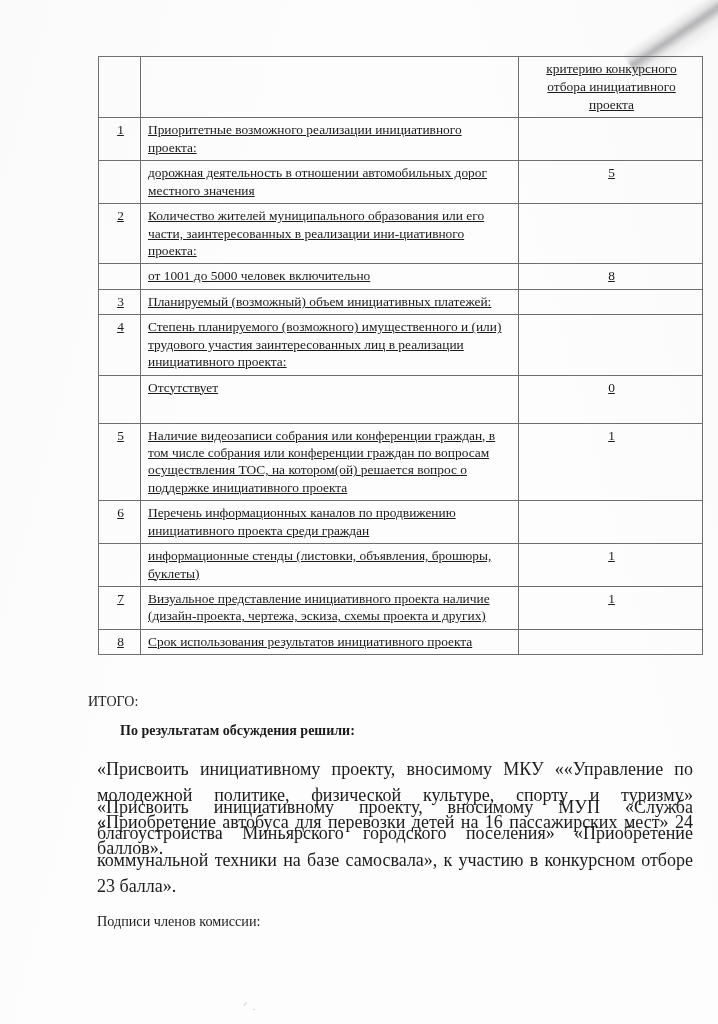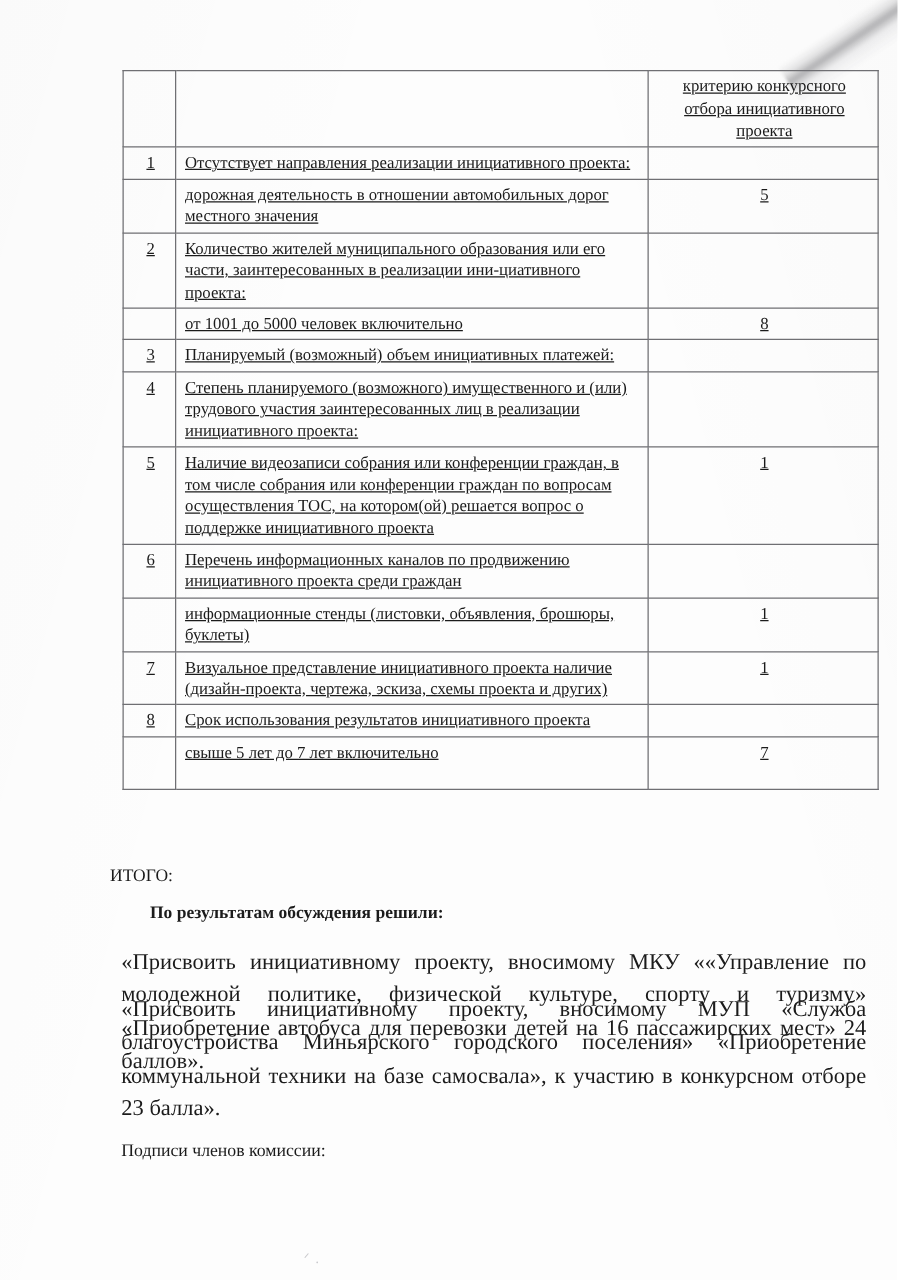--- a/index.html
+++ b/index.html
@@ -162,21 +162,21 @@
     </colgroup>
     <tbody>
       <tr>
         <td class="num" style="height:52px"></td>
         <td></td>
         <td class="head-score">критерию конкурсного отбора инициативного проекта</td>
       </tr>
 
       <tr>
         <td class="num">1</td>
-        <td>Отсутствует направления реализации инициативного проекта:</td>
+        <td>Приоритетные возможного реализации инициативного проекта:</td>
         <td class="score"></td>
       </tr>
 
       <tr>
         <td class="num"></td>
         <td>дорожная деятельность в отношении автомобильных дорог местного значения</td>
         <td class="score">5</td>
       </tr>
 
       <tr>
@@ -197,20 +197,25 @@
         <td class="score"></td>
       </tr>
 
 
       <tr>
         <td class="num">4</td>
         <td>Степень планируемого (возможного) имущественного и (или) трудового участия заинтересованных лиц в реализации инициативного проекта:</td>
         <td class="score"></td>
       </tr>
 
+      <tr>
+        <td class="num" style="height:40px"></td>
+        <td>Отсутствует</td>
+        <td class="score">0</td>
+      </tr>
 
       <tr>
         <td class="num">5</td>
         <td>Наличие видеозаписи собрания или конференции граждан, в том числе собрания или конференции граждан по вопросам осуществления ТОС, на котором(ой) решается вопрос о поддержке инициативного проекта</td>
         <td class="score">1</td>
       </tr>
 
       <tr>
         <td class="num">6</td>
         <td>Перечень информационных каналов по продвижению инициативного проекта среди граждан</td>
@@ -228,25 +233,20 @@
         <td>Визуальное представление инициативного проекта наличие (дизайн-проекта, чертежа, эскиза, схемы проекта и других)</td>
         <td class="score">1</td>
       </tr>
 
       <tr>
         <td class="num">8</td>
         <td>Срок использования результатов инициативного проекта</td>
         <td class="score"></td>
       </tr>
 
-      <tr>
-        <td class="num" style="height:34px"></td>
-        <td>свыше 5 лет до 7 лет включительно</td>
-        <td class="score">7</td>
-      </tr>
     </tbody>
   </table>
 
   <div class="total-row">
     <div class="total-label">ИТОГО:</div>
   </div>
 
   <div class="decision-heading">По результатам обсуждения решили:</div>
 
   <div class="para para-1">«Присвоить инициативному проекту, вносимому  МКУ ««Управление по молодежной политике, физической культуре, спорту и туризму» «Приобретение автобуса для перевозки детей на 16 пассажирских мест» 24 баллов».</div>

